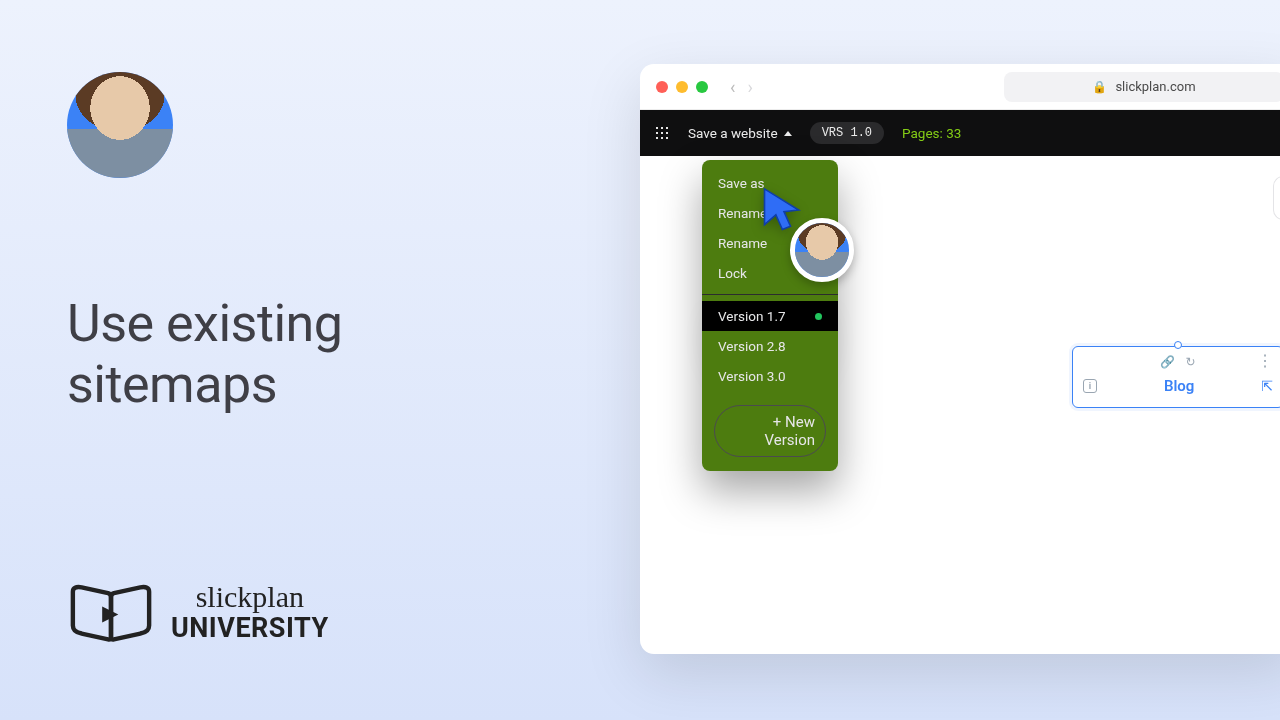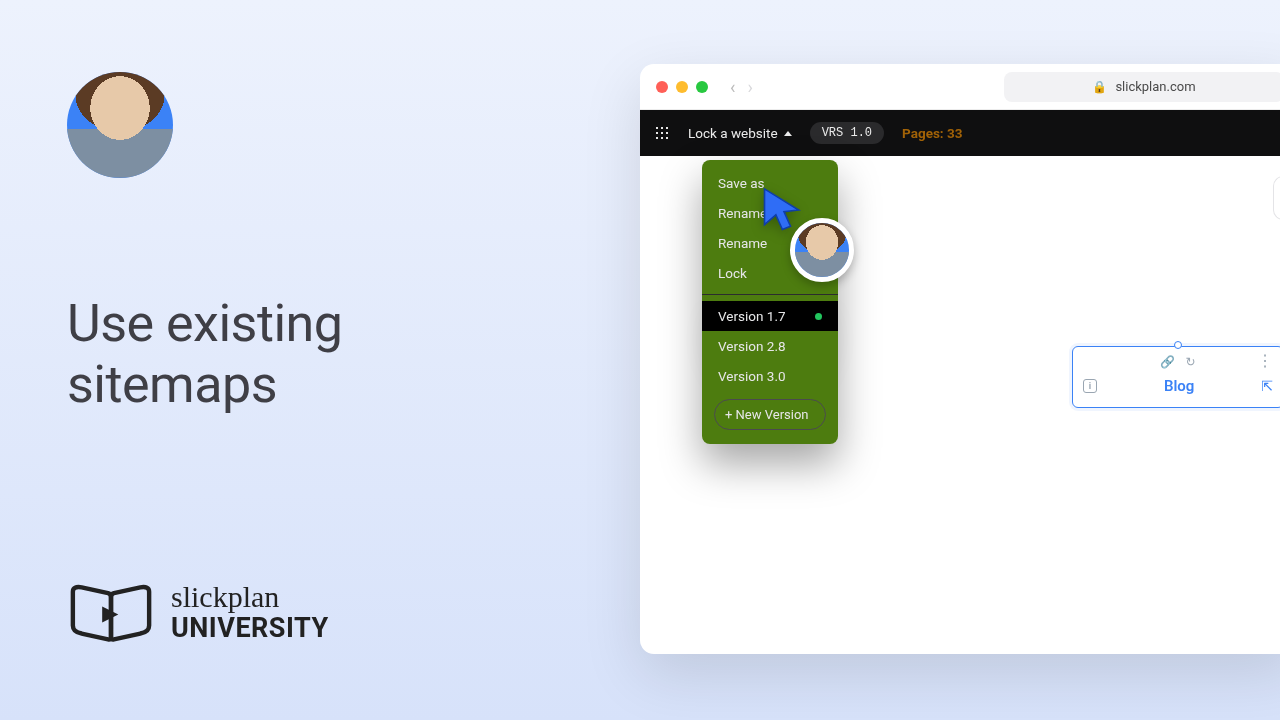--- a/index.html
+++ b/index.html
@@ -28,21 +28,21 @@
     position: absolute; left: 67px; top: 294px;
     font-size: 52px; font-weight: 400; line-height: 1.17;
     color: #3f3f46; letter-spacing: -0.5px;
   }
 
   .su-logo { position: absolute; left: 67px; top: 580px; display: flex; align-items: center; gap: 16px; }
   .book-icon {
     width: 88px; height: 66px; position: relative;
   }
   .book-icon svg { width: 100%; height: 100%; }
-  .su-text { display: flex; flex-direction: column; color: #222; }
+  .su-text { display: flex; flex-direction: column; color: #222; align-items: center; }
   .su-text .script { font-family: "Brush Script MT", cursive; font-size: 30px; line-height: 1; }
   .su-text .caps { font-size: 27px; font-weight: 700; letter-spacing: 0.5px; }
 
   
   .browser {
     position: absolute; left: 640px; top: 64px; width: 660px; height: 590px;
     background: #fff; border-radius: 14px 0 0 14px; box-shadow: 0 20px 60px rgba(0,0,0,0.12);
     overflow: hidden;
   }
   .browser-top {
@@ -82,37 +82,37 @@
       radial-gradient(circle, #e5e5e5 1.4px, transparent 1.4px),
       radial-gradient(circle, #e5e5e5 1.4px, transparent 1.4px);
     background-position: 0 0, 50% 0, 100% 0, 0 50%, 50% 50%, 100% 50%, 0 100%, 50% 100%, 100% 100%;
     background-size: 6px 6px; background-repeat: no-repeat;
   }
   .proj-name { display: flex; align-items: center; gap: 6px; }
   .caret-up { width: 0; height: 0; border-left: 4px solid transparent; border-right: 4px solid transparent; border-bottom: 5px solid #eaeaea; }
   .pill {
     background: #2a2a2c; border-radius: 999px; padding: 4px 12px; font-size: 12px; font-family: Liberation Mono, monospace;
   }
-  .pages { color: #a16207; font-weight: bold; }
+  .pages { color: #84cc16; }
 
   
   .dropdown {
     position: absolute; left: 62px; top: 96px; width: 136px;
     background: #4d7c0f; border-radius: 8px; padding: 8px 0;
     color: #e6e6e8; font-size: 13.5px;
     box-shadow: 0 20px 40px rgba(0,0,0,0.35);
   }
   .dd-item { padding: 7px 16px; cursor: pointer; }
   .dd-sep { height: 1px; background: #2c2c2e; margin: 6px 0; }
   .dd-ver { display: flex; align-items: center; justify-content: space-between; padding: 7px 16px; cursor: pointer; }
   .dd-ver.active { background: #000; }
   .dot-active { width: 7px; height: 7px; border-radius: 50%; background: #22c55e; }
   .dd-new {
-    margin: 8px 12px 6px; padding: 7px 10px; border: 1px solid #4b4b4e;
-    border-radius: 999px; text-align: left; font-size: 13px; cursor: pointer;
+    margin: 14px 12px 6px; padding: 7px 10px; border: 1px solid #4b4b4e;
+    border-radius: 999px; text-align: right; font-size: 15px; cursor: pointer;
   }
 
   .dropdown-shadow {
     position: absolute; left: 50px; top: 240px; width: 160px; height: 120px;
     background: radial-gradient(ellipse at 50% 30%, rgba(0,0,0,0.12), transparent 70%);
     filter: blur(8px); pointer-events: none;
   }
 
   
   .cursor {
@@ -205,21 +205,21 @@
     </div>
     <div class="addr">
       <span class="lock">🔒</span>
       <span>slickplan.com</span>
     </div>
   </div>
 
   <div class="app-bar">
     <div class="grid-icon"></div>
     <div class="proj-name">
-      <span>Lock a website</span>
+      <span>Save a website</span>
       <span class="caret-up"></span>
     </div>
     <div class="pill">
       <span>VRS 1.0</span>
     </div>
     <div class="pages">Pages: 33</div>
   </div>
 
   <div class="dropdown-shadow"></div>
 

